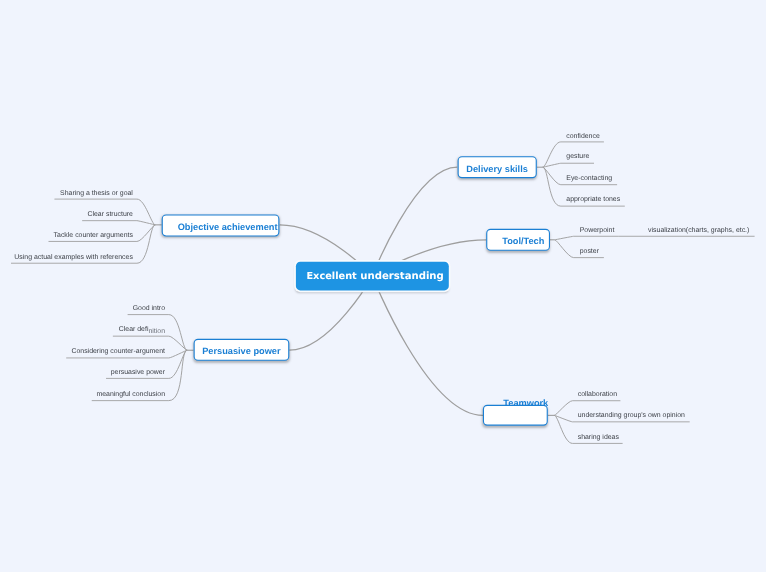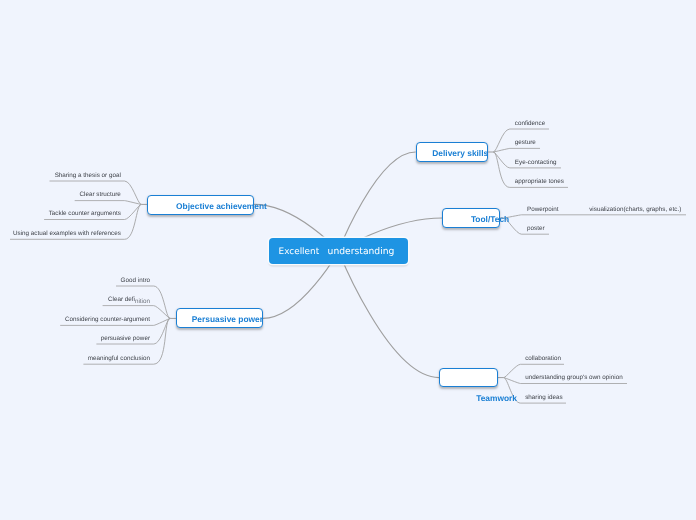--- a/index.html
+++ b/index.html
@@ -9,26 +9,26 @@
   #canvas{position:relative;width:696px;height:520px;transform:translateZ(0);}
   svg#links{position:absolute;left:0;top:0;width:696px;height:520px;}
   svg#links path{fill:none;stroke:#9e9e9e;}
   path.trunk{stroke-width:1.15;}
   path.stub{stroke-width:1;}
   path.branchline{stroke-width:.85;}
   path.leafline{stroke-width:.8;}
   .node{position:absolute;box-sizing:border-box;white-space:nowrap;}
   .root-node{background:#1e94e3;border-radius:4px;
              box-shadow:0 0 0 1.6px #f8fbfe, 0 1.5px 2px rgba(0,0,0,.22);}
-  .root-label{position:absolute;color:#fff;font-weight:normal;line-height:1;
+  .root-label{position:absolute;color:#fff;font-weight:bold;line-height:1;
               font-family:"DejaVu Sans",sans-serif;}
   .branch-node{background:#fff;border:1.6px solid #1a7fd4;border-radius:4px;
                box-shadow:0 1.2px 2.2px rgba(0,0,0,.26);}
   .branch-label{position:absolute;color:#1a7fd4;font-weight:bold;font-size:8.4px;
-                line-height:1;text-align:right;}
+                line-height:1;text-align:center;}
   .leaf-label{position:absolute;color:#3b3f46;font-size:6.3px;line-height:1;white-space:nowrap;}
   .leaf-label.r{text-align:left;}
   .leaf-label.l{text-align:right;}
   .seam{position:relative;top:1.4px;color:#6e727a;}
 </style>
 </head>
 <body>
 
 <div id="canvas">
 
@@ -91,21 +91,21 @@
   <div class="leaf-label r" style="left:514.8px;top:120.7px">confidence</div>
   <div class="leaf-label r" style="left:514.8px;top:140.1px">gesture</div>
   <div class="leaf-label r" style="left:514.8px;top:159.6px">Eye-contacting</div>
   <div class="leaf-label r" style="left:514.8px;top:179.1px">appropriate tones</div>
   <div class="node branch-node" style="left:442.2px;top:208px;width:57.4px;height:19.7px"></div>
   <div class="branch-label" style="left:442.2px;top:214.95px;width:67px">Tool/Tech</div>
   <div class="leaf-label r" style="left:527px;top:206.5px">Powerpoint</div>
   <div class="leaf-label r" style="left:589.2px;top:206.5px">visualization(charts, graphs, etc.)</div>
   <div class="leaf-label r" style="left:527px;top:225.9px">poster</div>
   <div class="node branch-node" style="left:439px;top:367.5px;width:58.8px;height:19.8px"></div>
-  <div class="branch-label" style="left:439px;top:394px;width:78px">Teamwork</div>
+  <div class="branch-label" style="left:439px;top:362px;width:78px">Teamwork</div>
   <div class="leaf-label r" style="left:525.2px;top:356px">collaboration</div>
   <div class="leaf-label r" style="left:525.2px;top:375.2px">understanding group's own opinion</div>
   <div class="leaf-label r" style="left:525.2px;top:394.8px">sharing ideas</div>
   <div class="node branch-node" style="left:146.9px;top:194.6px;width:107.3px;height:20px"></div>
   <div class="branch-label" style="left:146.9px;top:201.7px;width:120px">Objective achievement</div>
   <div class="leaf-label l" style="right:575.2px;top:172.7px">Sharing a thesis or goal</div>
   <div class="leaf-label l" style="right:575.2px;top:192.3px">Clear structure</div>
   <div class="leaf-label l" style="right:575.2px;top:211.2px">Tackle counter arguments</div>
   <div class="leaf-label l" style="right:575.2px;top:231px">Using actual examples with  references</div>
   <div class="node branch-node" style="left:175.9px;top:308.3px;width:87.1px;height:20.1px"></div>

